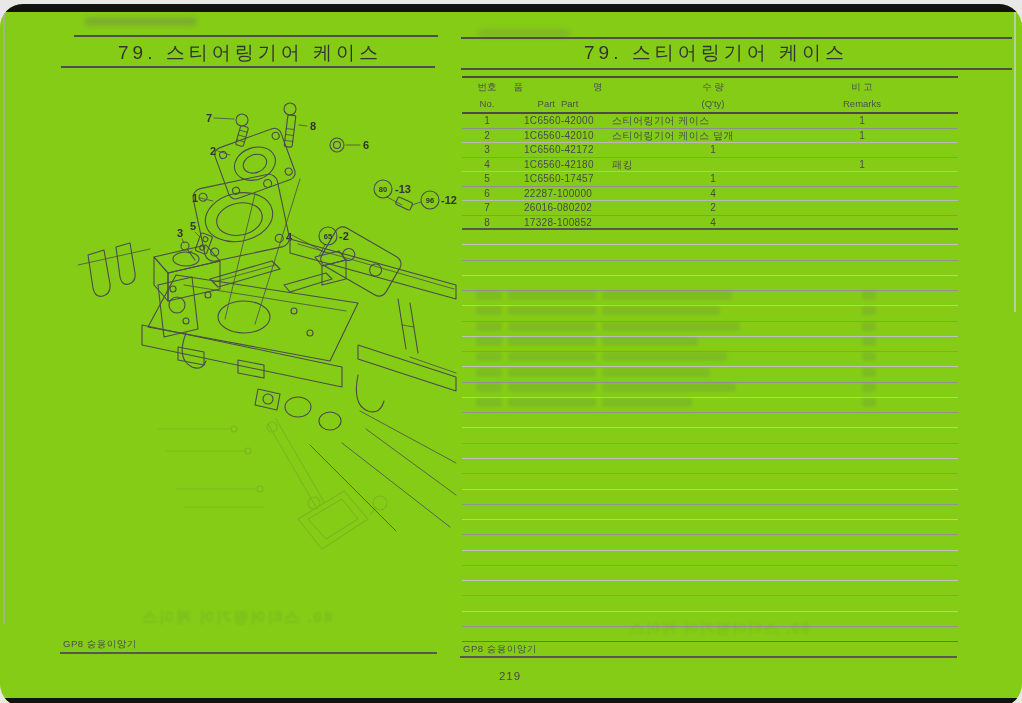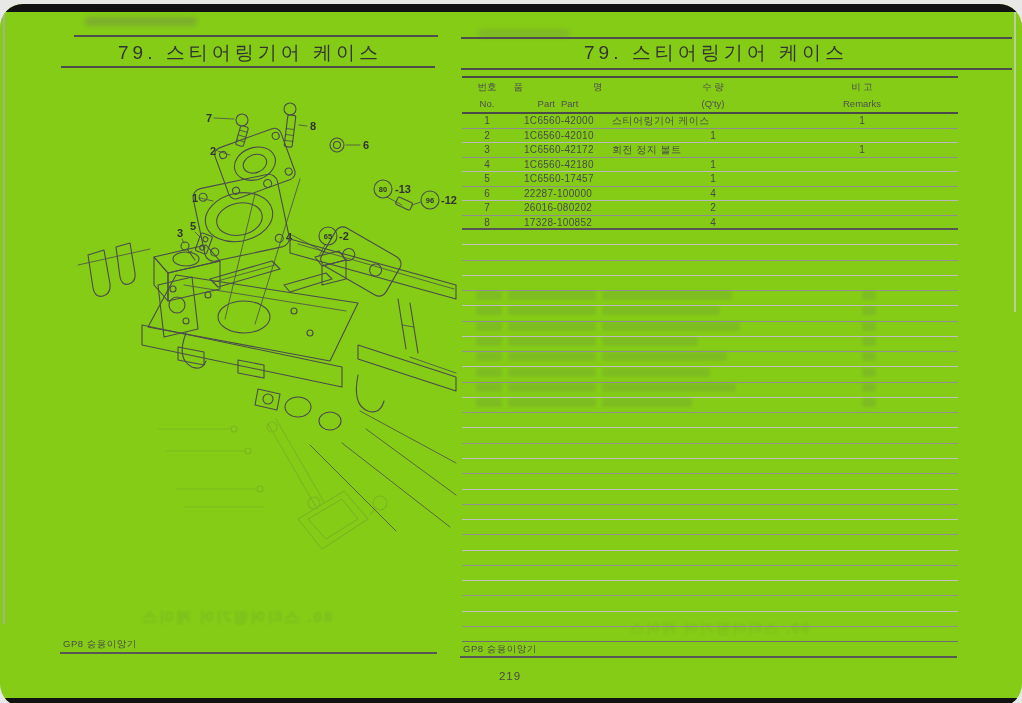--- a/index.html
+++ b/index.html
@@ -342,33 +342,34 @@
         <div class="t-row">
           <div class="c-no">1</div>
           <div class="c-part">1C6560-42000</div>
           <div class="c-name">스티어링기어 케이스</div>
           <div class="c-qty">1</div>
           <div class="c-rem"></div>
         </div>
         <div class="t-row">
           <div class="c-no">2</div>
           <div class="c-part">1C6560-42010</div>
+          <div class="c-name">스티어링기어 케이스 덮개</div>
           <div class="c-qty">1</div>
           <div class="c-rem"></div>
         </div>
         <div class="t-row">
           <div class="c-no">3</div>
           <div class="c-part">1C6560-42172</div>
-          <div class="c-name">회전 정지 볼트</div>
           <div class="c-qty">1</div>
           <div class="c-rem"></div>
         </div>
         <div class="t-row">
           <div class="c-no">4</div>
           <div class="c-part">1C6560-42180</div>
+          <div class="c-name">패킹</div>
           <div class="c-qty">1</div>
           <div class="c-rem"></div>
         </div>
         <div class="t-row">
           <div class="c-no">5</div>
           <div class="c-part">1C6560-17457</div>
           <div class="c-qty">1</div>
           <div class="c-rem"></div>
         </div>
         <div class="t-row">

